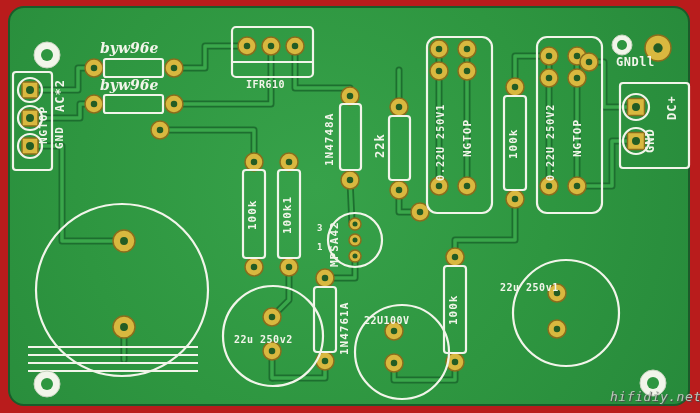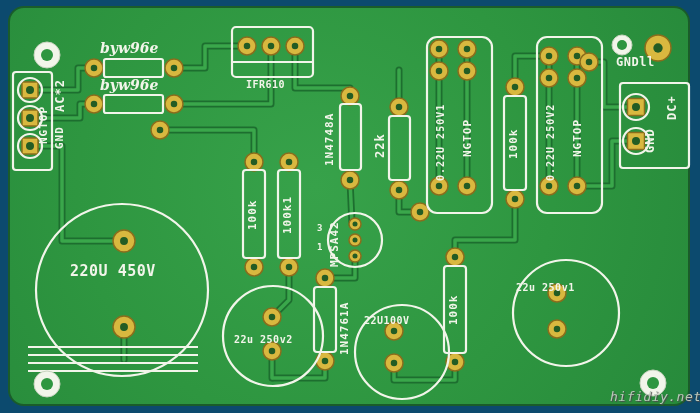--- a/index.html
+++ b/index.html
@@ -1,16 +1,16 @@
 <!DOCTYPE html>
 <html><head>
 <meta charset="utf-8">
 <style>
   html,body{margin:0;padding:0;background:#e8e8e8;}
-  .stage{position:relative;width:700px;height:413px;background:#0c4a6e;overflow:hidden;
+  .stage{position:relative;width:700px;height:413px;background:#b91c1c;overflow:hidden;
          font-family:"DejaVu Sans Mono","Liberation Mono",monospace;}
   .board{position:absolute;left:8px;top:6px;width:682px;height:400px;border-radius:16px;
          background:radial-gradient(circle at 45% 45%, #37a24a 0%, #2e9640 55%, #278a3b 100%);
          border:2px solid #1a5c2a;box-sizing:border-box;}
   svg.gfx{position:absolute;left:0;top:0;width:700px;height:413px;}
   .slk{position:absolute;color:#f2f5ea;font-weight:bold;font-size:10px;white-space:nowrap;
        letter-spacing:0.5px;line-height:1;}
   .v{writing-mode:vertical-rl;transform:rotate(180deg);text-align:center;width:16px;
      letter-spacing:1px;}
   .script{font-family:"DejaVu Serif","Liberation Serif",serif;font-style:italic;font-size:14px;
@@ -227,32 +227,31 @@
   <div class="slk v sz11" style="left:54px;top:116px;height:44px;">GND</div>
 
   <div class="slk v sz11" style="left:324px;top:94px;height:90px;">1N4748A</div>
   <div class="slk v sz12" style="left:374px;top:124px;height:44px;">22k</div>
   <div class="slk v sz11" style="left:329px;top:204px;height:80px;">MPSA42</div>
   <div class="slk tiny" style="left:317px;top:224px;">3</div>
   <div class="slk tiny" style="left:317px;top:243px;">1</div>
 
   <div class="slk v sz11" style="left:247px;top:188px;height:54px;">100k</div>
   <div class="slk v sz11" style="left:282px;top:182px;height:66px;">100k1</div>
-  <div class="slk sz15" style="left:70px;top:264px;">220U 450V</div>
 
   <div class="slk v sz11" style="left:339px;top:282px;height:92px;">1N4761A</div>
   <div class="slk" style="left:234px;top:335px;">22u 250v2</div>
   <div class="slk" style="left:364px;top:316px;">22U100V</div>
   <div class="slk v sz11" style="left:448px;top:282px;height:56px;">100k</div>
 
   <div class="slk v sz10" style="left:436px;top:78px;height:128px;">0.22U 250V1</div>
   <div class="slk v sz11" style="left:462px;top:98px;height:80px;">NGTOP</div>
   <div class="slk v sz11" style="left:508px;top:116px;height:56px;">100k</div>
   <div class="slk v sz10" style="left:546px;top:78px;height:128px;">0.22U 250V2</div>
   <div class="slk v sz11" style="left:572px;top:98px;height:80px;">NGTOP</div>
 
-  <div class="slk" style="left:516px;top:283px;">22u 250v1</div>
+  <div class="slk" style="left:500px;top:283px;">22u 250v1</div>
   <div class="slk sz12" style="left:596px;top:56px;">GNDll</div>
   <div class="slk v sz12" style="left:666px;top:86px;height:44px;">DC+</div>
   <div class="slk v sz12" style="left:644px;top:118px;height:46px;">GND</div>
 
   <div class="watermark" style="left:610px;top:389px;">hifidiy.net</div>
 </div>
 
 </body></html>

